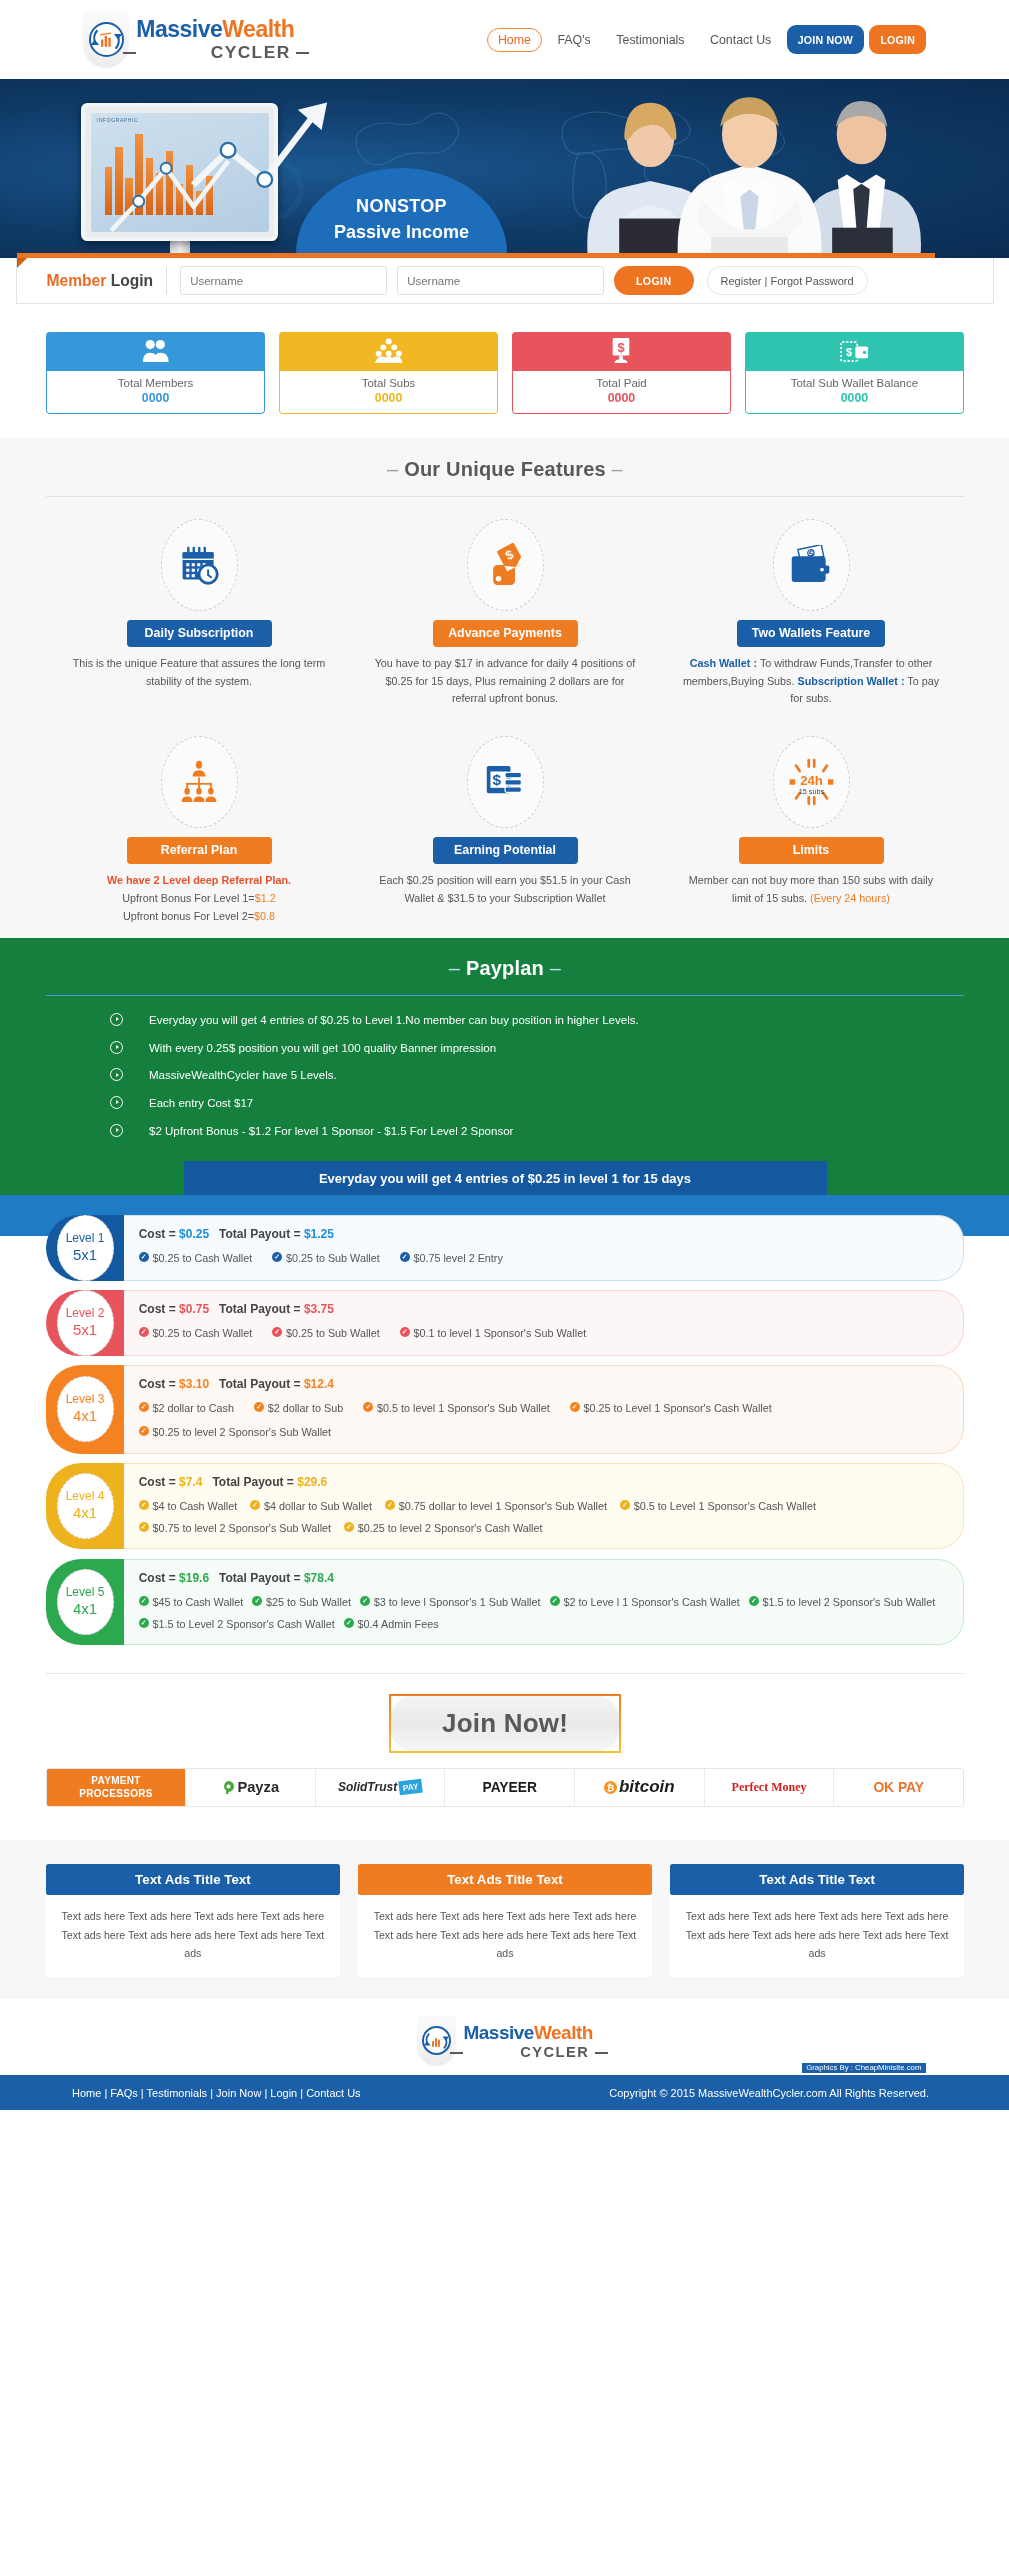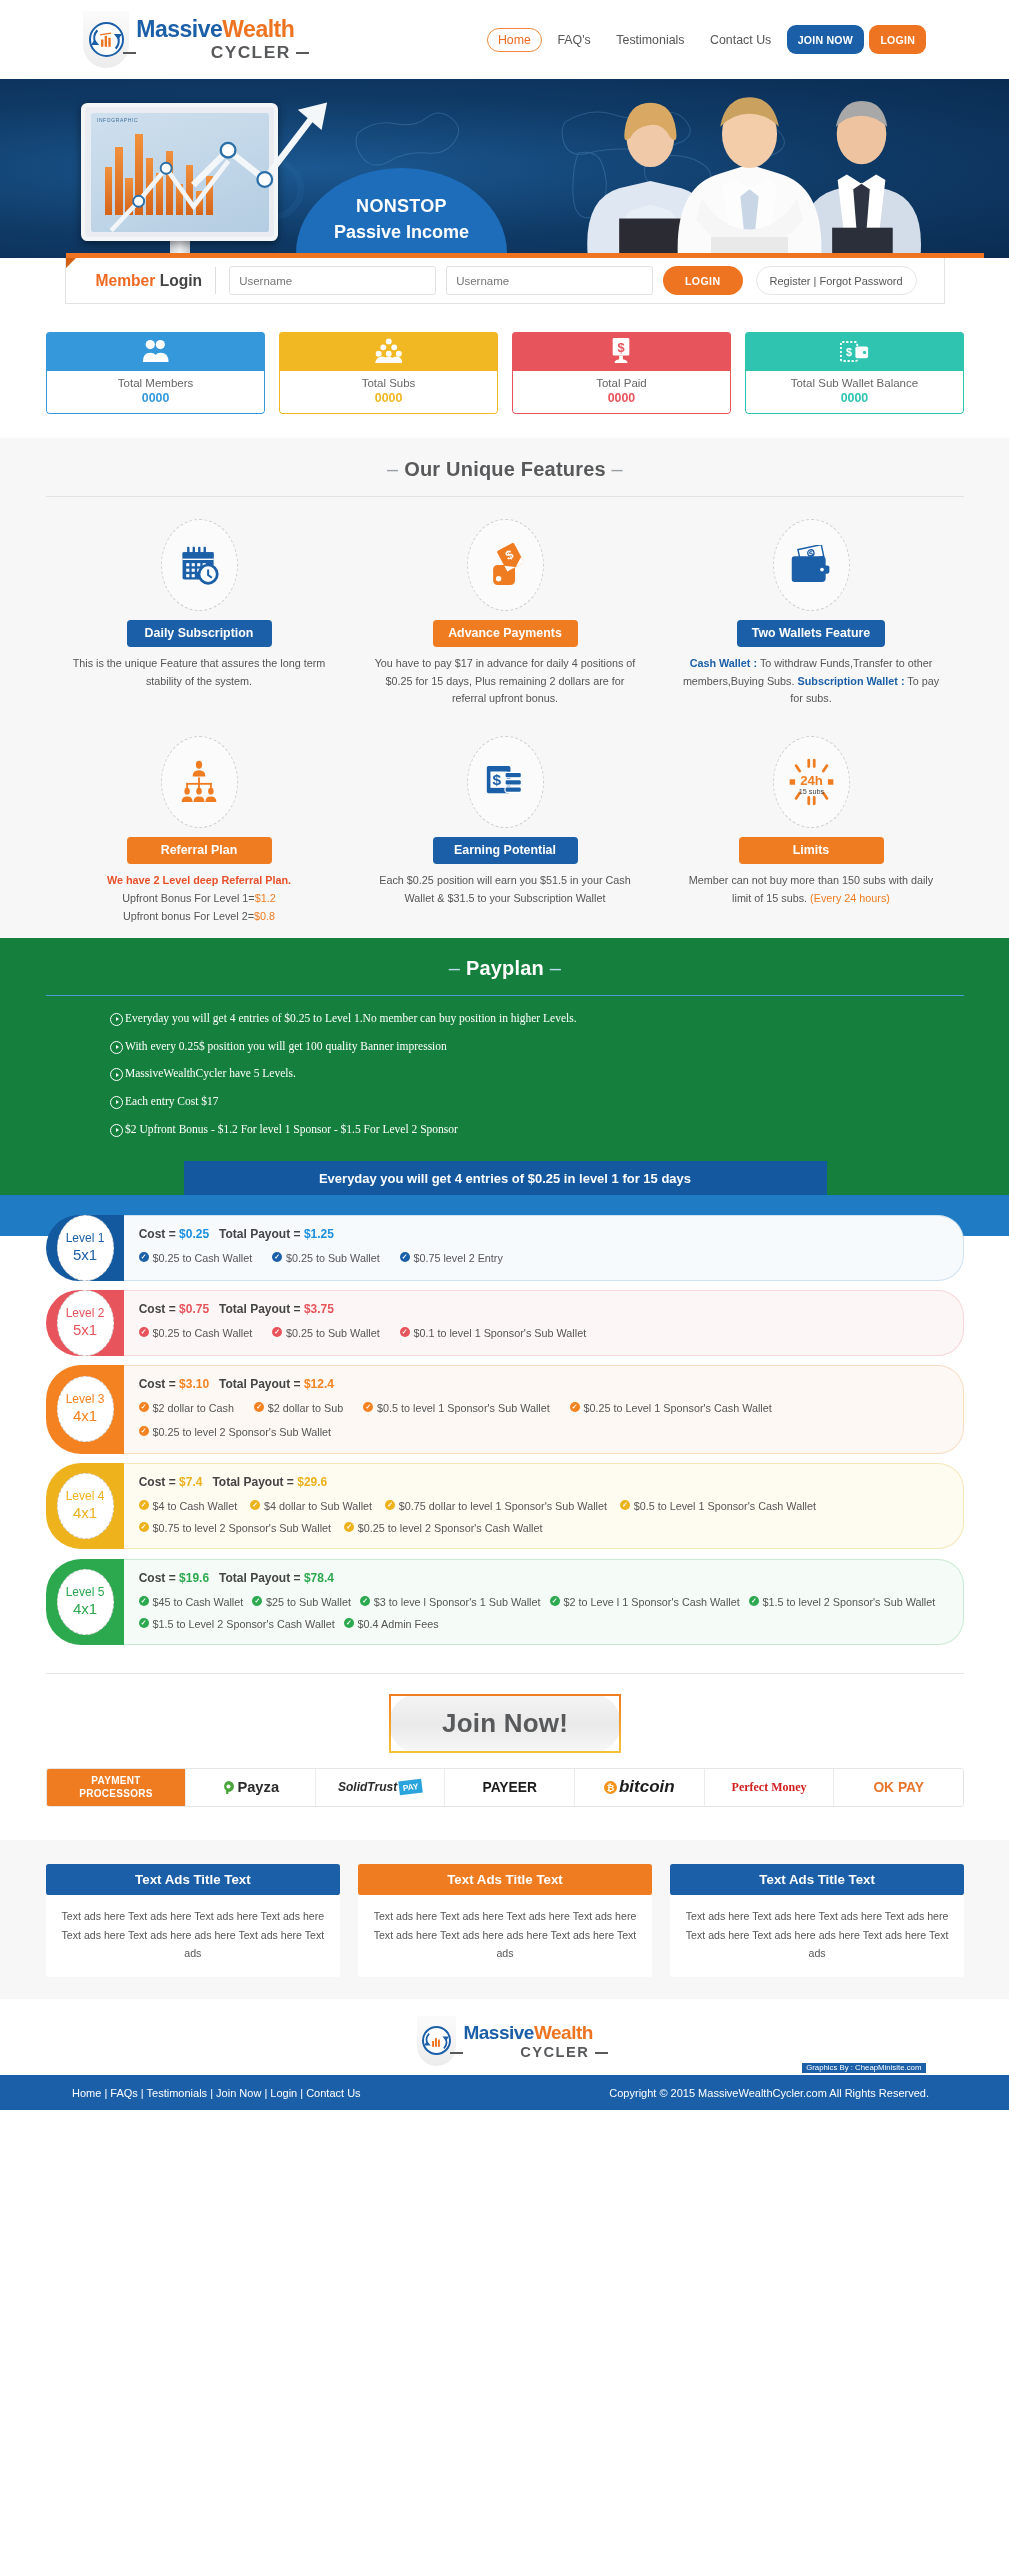--- a/index.html
+++ b/index.html
@@ -102,21 +102,21 @@
     padding-top: 27.5px;
     color:#fff;
   }
   .hero-badge .l1 { font-size: 18px; font-weight: bold; letter-spacing:0.3px;}
   .hero-badge .l2 { font-size: 18px; font-weight: bold; margin-top: 5.5px;}
   .people { position:absolute; right: 84px; bottom: 0; height: 168px; }
 
   
   .loginbar-outer { background: #ffffff; padding-top: 0; position: relative; }
   .loginbar {
-    width: 880px; margin: 0 auto; background: #fff;
+    width: 978px; margin: 0 auto; background: #fff;
     border: 0.9px solid #e3e3e3; border-top: 0;
     height: 46px; display: flex; align-items: center; padding: 0 13px;
     position: relative;
   }
   .loginbar:before {
     content:""; position:absolute; left:0; top:-5.5px; width:918px; height:5.5px; background:#ee7422;
   }
   .loginbar:after{
     content:""; position:absolute; left:0; top:0; border-left:10px solid #d35f12;
     border-bottom:10px solid transparent; width:0; height:0;
@@ -177,21 +177,21 @@
   .fdesc .bluebold { color:#1b5fa8; font-weight:bold; }
   .fdesc .redbold { color:#e8502a; font-weight:bold; }
   .fdesc .org { color:#f07c22; }
 
   
   .payplan { background:#15803d; padding: 18.4px 0 0; color:#fff; }
   .payplan .sec-title { color:#fff; }
   .payplan .sec-title .dash { color:#bcd9f0; }
   .payplan .sec-rule { background:#4b9ad6; }
   .pplist { padding: 16.5px 0 5.5px 64px; }
-  .ppitem { display:flex; align-items:flex-start; gap:2px; margin-bottom: 13.8px; font-size: 11.5px; font-family: Liberation Serif, serif; }
+  .ppitem { display:flex; align-items:flex-end; gap:26px; margin-bottom: 13.8px; font-size: 11.5px; }
   .ppitem .bullet {
     width:13px; height:13px; border-radius:50%; border:1.3px solid #fff;
     display:flex; align-items:center; justify-content:center; flex:0 0 13px; margin-top:0.9px;
   }
   .ppitem .bullet i {
     width:0;height:0;border-left:3.7px solid #fff;border-top:2.8px solid transparent;border-bottom:2.8px solid transparent;
     margin-left:1.4px;
   }
   .ppbanner {
     width: 643px; margin: 5.5px auto 0; background:#1458a0; color:#fff;

